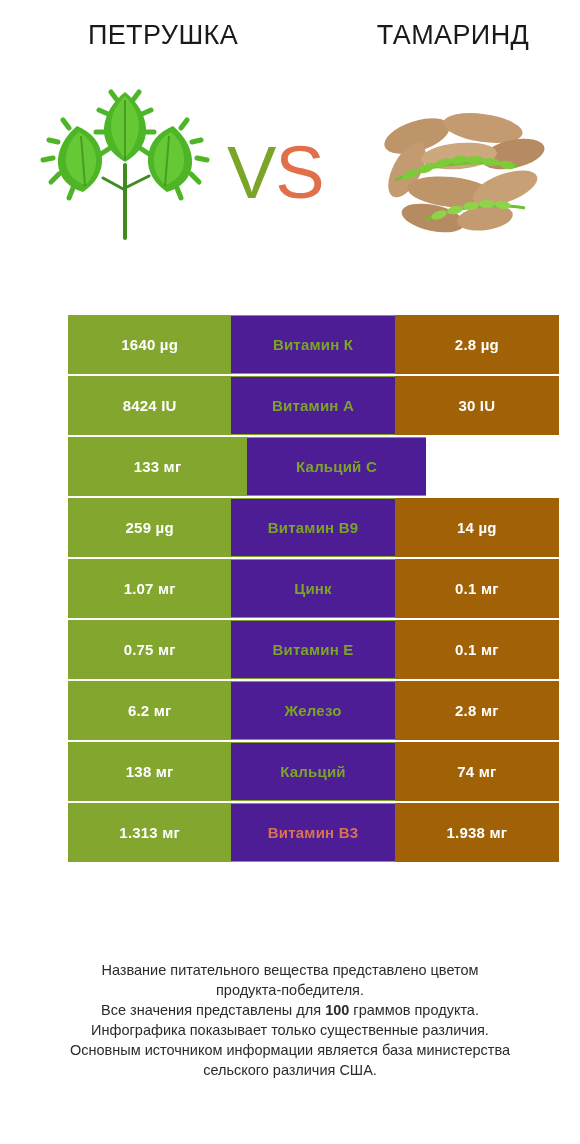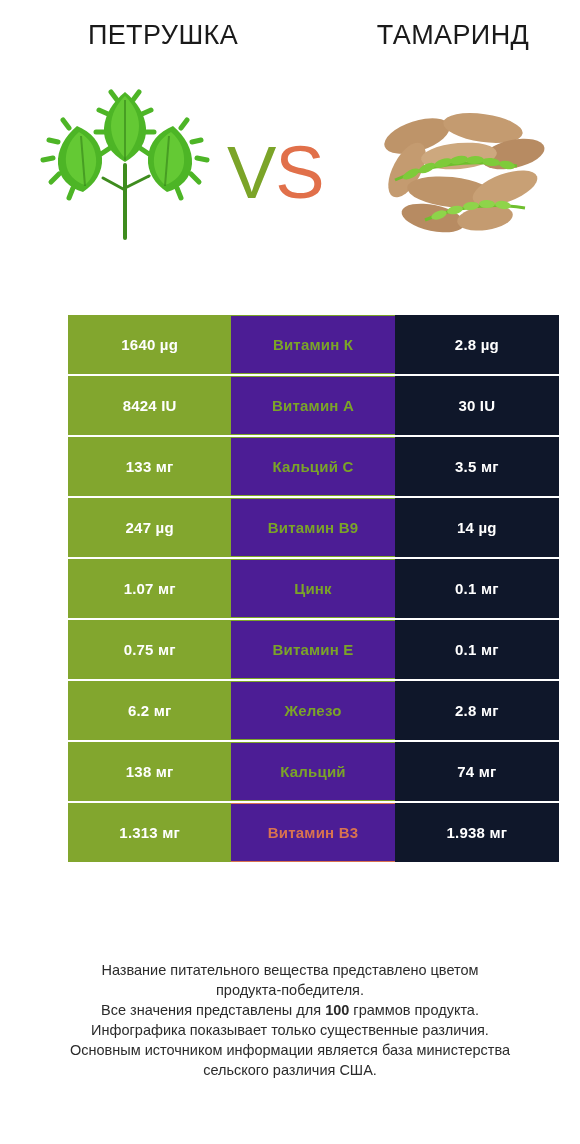--- a/index.html
+++ b/index.html
@@ -108,21 +108,21 @@
     border-bottom:1px solid #7BA428;
   }
   .cell-mid.win-right {
     color:#D9734F;
     border-top-color:#D9734F;
     border-bottom-color:#D9734F;
   }
 
   .cell-right {
     width:180px;
-    background:#0f172a;
+    background:#a16207;
     color:#ffffff;
   }
 
   
   .footer {
     position:absolute;
     top:960px;
     left:0;
     width:580px;
     text-align:center;
@@ -219,24 +219,23 @@
         <div class="cell cell-right">2.8 µg</div>
       </div>
       <div class="row">
         <div class="cell cell-left">8424 IU</div>
         <div class="cell cell-mid">Витамин А</div>
         <div class="cell cell-right">30 IU</div>
       </div>
       <div class="row">
         <div class="cell cell-left">133 мг</div>
         <div class="cell cell-mid">Кальций C</div>
-        <div class="cell cell-right">3.5 мг</div>
-      </div>
-      <div class="row">
-        <div class="cell cell-left">247 µg</div>
+      </div>
+      <div class="row">
+        <div class="cell cell-left">259 µg</div>
         <div class="cell cell-mid">Витамин B9</div>
         <div class="cell cell-right">14 µg</div>
       </div>
       <div class="row">
         <div class="cell cell-left">1.07 мг</div>
         <div class="cell cell-mid">Цинк</div>
         <div class="cell cell-right">0.1 мг</div>
       </div>
       <div class="row">
         <div class="cell cell-left">0.75 мг</div>

